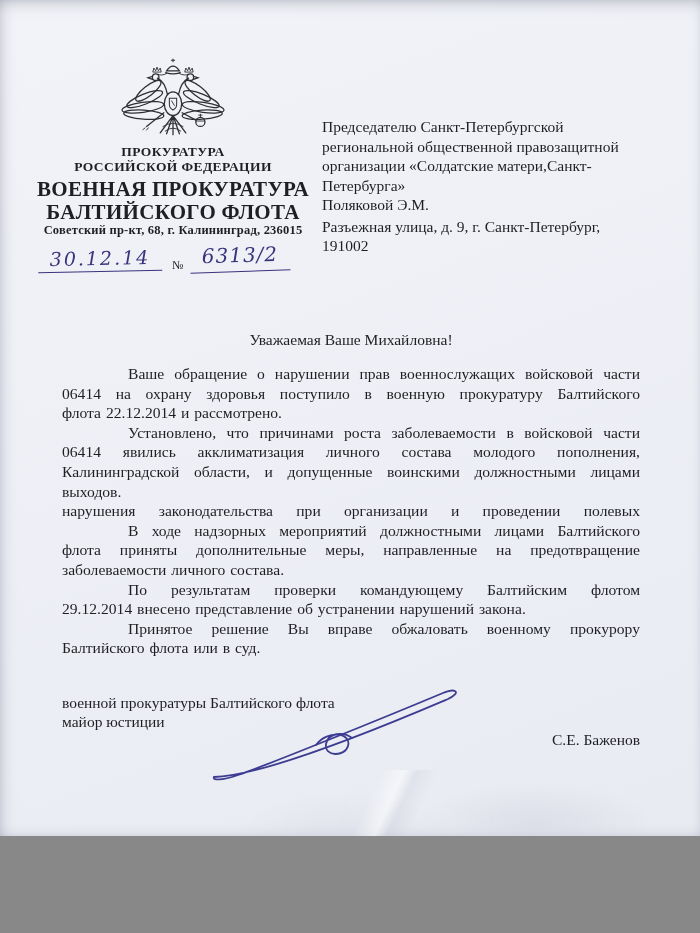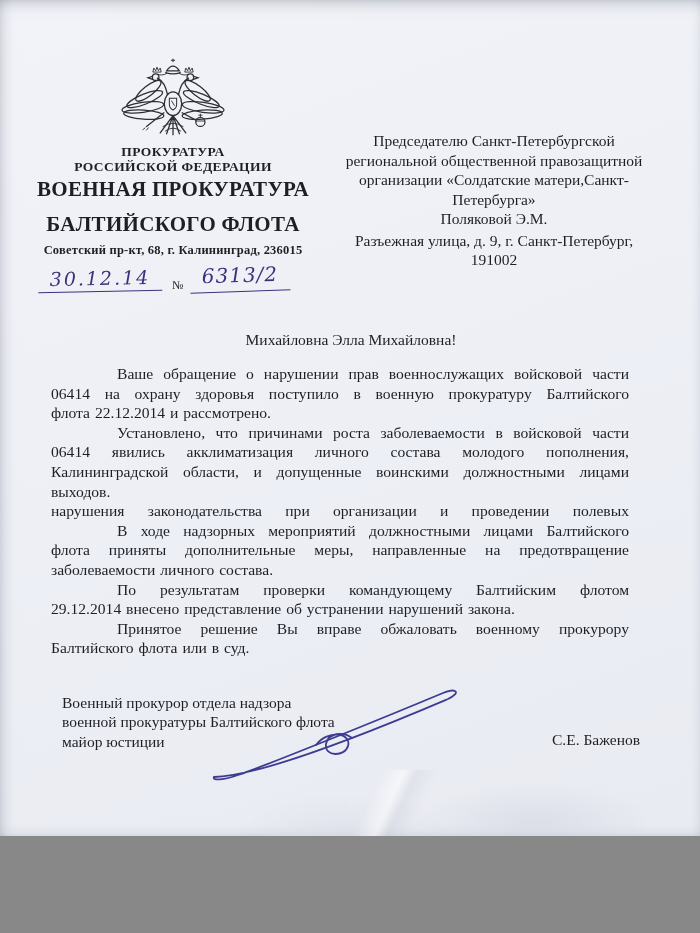--- a/index.html
+++ b/index.html
@@ -20,40 +20,40 @@
   .smudge2{left:240px;top:795px;width:210px;height:85px;
     background:radial-gradient(closest-side,rgba(214,216,228,.5),rgba(214,216,228,0));}
   .crease{position:absolute;left:250px;top:770px;width:260px;height:120px;pointer-events:none;
     background:linear-gradient(115deg,transparent 42%,rgba(255,255,255,.5) 49%,rgba(180,184,200,.18) 53%,transparent 60%);}
 
   
   .letterhead{position:absolute;left:30px;top:58px;width:286px;text-align:center;}
   .emblem{display:block;margin:0 auto 2px auto;}
   .org1{font-size:13.5px;font-weight:bold;line-height:15px;letter-spacing:.4px;}
   .org2{font-size:21px;font-weight:bold;line-height:20px;margin-top:5px;letter-spacing:.3px;}
-  .lh-addr{font-size:12.5px;font-weight:bold;margin-top:9px;letter-spacing:.2px;}
+  .lh-addr{font-size:12.5px;font-weight:bold;margin-top:1px;letter-spacing:.2px;}
   .refline{position:relative;margin-top:9px;height:30px;text-align:left;}
   .hand{font-family:"DejaVu Serif","Liberation Serif",serif;font-style:italic;color:#39337c;}
   .ref-date{position:absolute;left:8px;top:0;width:124px;text-align:center;
     border-bottom:1.6px solid #39337c;transform:rotate(-1.2deg);
     font-size:19px;letter-spacing:2px;padding-bottom:2px;}
   .ref-no{position:absolute;left:142px;top:11px;font-size:12px;color:#222;}
   .ref-num{position:absolute;left:160px;top:-4px;width:100px;text-align:center;
     border-bottom:1.6px solid #39337c;transform:rotate(-2deg);
     font-size:20px;letter-spacing:1px;padding-bottom:4px;}
 
   
-  .addressee{position:absolute;left:322px;top:131px;width:344px;text-align:center;
+  .addressee{position:absolute;left:322px;top:117px;width:344px;text-align:left;
     font-size:15.5px;line-height:19.5px;}
   .addr-lines{margin-top:2px;}
 
   
   .salutation{position:absolute;left:62px;top:331px;width:578px;text-align:center;
     font-size:15.5px;}
-  .body{position:absolute;left:51px;top:364px;width:578px;font-size:15.6px;}
+  .body{position:absolute;left:62px;top:364px;width:578px;font-size:15.6px;}
   .bline{line-height:19.6px;text-align:justify;text-align-last:justify;
     word-spacing:1px;white-space:normal;}
   .bline.first{text-indent:66px;}
   .bline.last{text-align:left;text-align-last:left;}
 
   
   .sigblock{position:absolute;left:62px;top:693px;width:578px;font-size:15.5px;line-height:19.3px;}
   .signame{position:absolute;right:0;top:37px;font-size:15.5px;}
   .sig-ink{position:absolute;left:198px;top:688px;pointer-events:none;}
   .corner-ink{position:absolute;left:24px;top:915px;}
@@ -98,42 +98,42 @@
         <path d="M50 60 L31 75"></path>
         <path d="M29.5 76.5 l-2.5 2 M31 79 l2 -2.5" stroke-width="1"></path>
         <circle cx="90" cy="70" r="5"></circle>
         <path d="M85.5 69 h9 M90 65 v-3.5 M88.2 62.6 h3.6" stroke-width="1"></path>
         <path d="M70 60 L85 68"></path>
       </g>
     </svg>
     <div class="org1">ПРОКУРАТУРА</div>
     <div class="org1">РОССИЙСКОЙ ФЕДЕРАЦИИ</div>
     <div class="org2">ВОЕННАЯ ПРОКУРАТУРА</div>
-    <div class="org2" style="margin-top:15px">БАЛТИЙСКОГО ФЛОТА</div>
+    <div class="org2" style="margin-top:3px">БАЛТИЙСКОГО ФЛОТА</div>
     <div class="lh-addr">Советский пр-кт, 68, г. Калининград, 236015</div>
     <div class="refline">
       <span class="hand ref-date">30.12.14</span>
       <span class="ref-no">№</span>
       <span class="hand ref-num">6313/2</span>
     </div>
   </div>
 
   <div class="addressee">
     <div>Председателю Санкт-Петербургской</div>
     <div>региональной общественной правозащитной</div>
     <div>организации «Солдатские матери,Санкт-</div>
     <div>Петербурга»</div>
     <div>Поляковой Э.М.</div>
     <div class="addr-lines">
       <div>Разъежная улица, д. 9, г. Санкт-Петербург,</div>
       <div>191002</div>
     </div>
   </div>
 
-  <div class="salutation">Михайловна Элла Михайловна!</div>
+  <div class="salutation">Уважаемая Ваше Михайловна!</div>
 
   <div class="body">
     <div class="bline first">Ваше обращение о нарушении прав военнослужащих войсковой части</div>
     <div class="bline">06414 на охрану здоровья поступило в военную прокуратуру Балтийского</div>
     <div class="bline last">флота 22.12.2014 и рассмотрено.</div>
 
     <div class="bline first">Установлено, что причинами роста заболеваемости в войсковой части</div>
     <div class="bline">06414 явились акклиматизация личного состава молодого пополнения,</div>
     <div class="bline">Калининградской области, и допущенные воинскими должностными лицами</div>
     <div class="bline last">выходов.</div>
@@ -144,21 +144,20 @@
     <div class="bline last">заболеваемости личного состава.</div>
 
     <div class="bline first">По результатам проверки командующему Балтийским флотом</div>
     <div class="bline last">29.12.2014 внесено представление об устранении нарушений закона.</div>
 
     <div class="bline first">Принятое решение Вы вправе обжаловать военному прокурору</div>
     <div class="bline last">Балтийского флота или в суд.</div>
   </div>
 
   <div class="sigblock">
-    <div>Военный прокурор отдела надзора</div>
     <div>военной прокуратуры Балтийского флота</div>
     <div>майор юстиции</div>
     <div class="signame">С.Е. Баженов</div>
   </div>
 
   <svg class="sig-ink" width="275" height="100" viewBox="0 0 275 100" aria-hidden="true">
     <g fill="none" stroke="#3d3c92" stroke-width="1.8" stroke-linecap="round">
       <path d="M16 89 C70 88 210 28 250 11 C263 5 259 -1 245 5 C190 28 72 76 40 87 C26 92 14 93 16 89"></path>
       <path d="M118 57 c12 -16 36 -12 32 1 c-3 11 -24 11 -22 -2 c2 -11 17 -13 26 -6"></path>
     </g>

